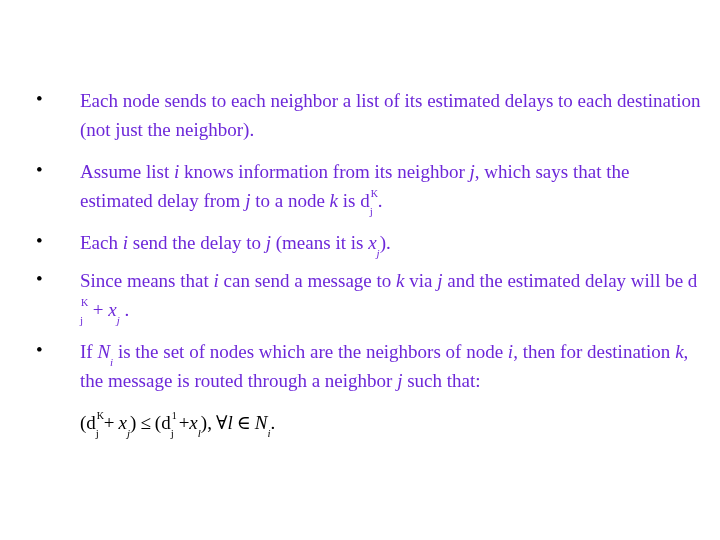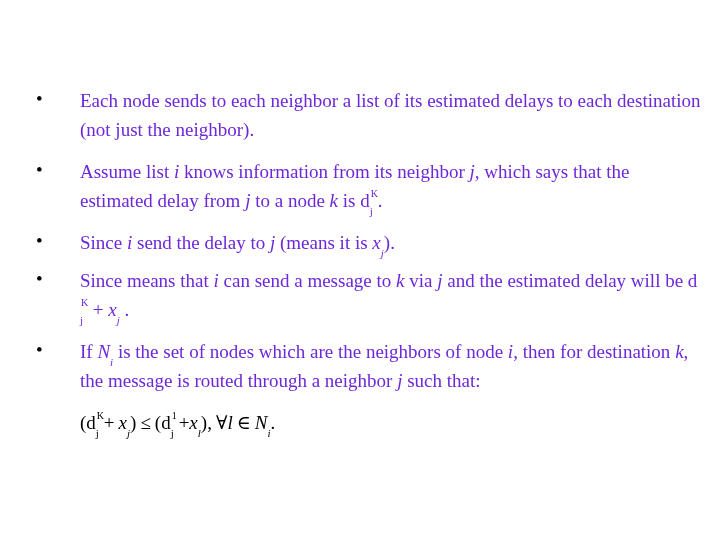--- a/index.html
+++ b/index.html
@@ -138,21 +138,21 @@
       <span class="bullet-text"><span>Each node sends to each neighbor a list of its estimated delays to each destination (not just the neighbor).</span></span>
     </div>
 
     <div class="bullet-row">
       <span class="bullet-mark">•</span>
       <span class="bullet-text"><span>Assume list </span><i>i</i><span> knows information from its neighbor </span><i>j</i><span>, which says that the estimated delay from </span><i>j</i><span> to a node </span><i>k</i><span> is d</span><span class="dterm"><span class="scripts"><span class="sup">K</span><span class="sub">j</span></span></span><span>.</span></span>
     </div>
 
     <div class="bullet-row tight">
       <span class="bullet-mark">•</span>
-      <span class="bullet-text"><span>Since </span><i>i</i><span> send the delay to </span><i>j</i><span> (means it is </span><i>x</i><i class="sub">j</i><span>).</span></span>
+      <span class="bullet-text"><span>Each </span><i>i</i><span> send the delay to </span><i>j</i><span> (means it is </span><i>x</i><i class="sub">j</i><span>).</span></span>
     </div>
 
     <div class="bullet-row">
       <span class="bullet-mark">•</span>
       <span class="bullet-text"><span>Since means that </span><i>i</i><span> can send a message to </span><i>k</i><span> via </span><i>j</i><span> and the estimated delay will be d</span><span class="dterm"><span class="scripts"><span class="sup">K</span><span class="sub">j</span></span></span><span> + </span><i>x</i><i class="sub">j</i><span> .</span></span>
     </div>
 
     <div class="bullet-row">
       <span class="bullet-mark">•</span>
       <span class="bullet-text"><span>If </span><i>N</i><i class="sub">i</i><span> is the set of nodes which are the neighbors of node </span><i>i</i><span>, then for destination </span><i>k</i><span>, the message is routed through a neighbor </span><i>j</i><span> such that:</span></span>

